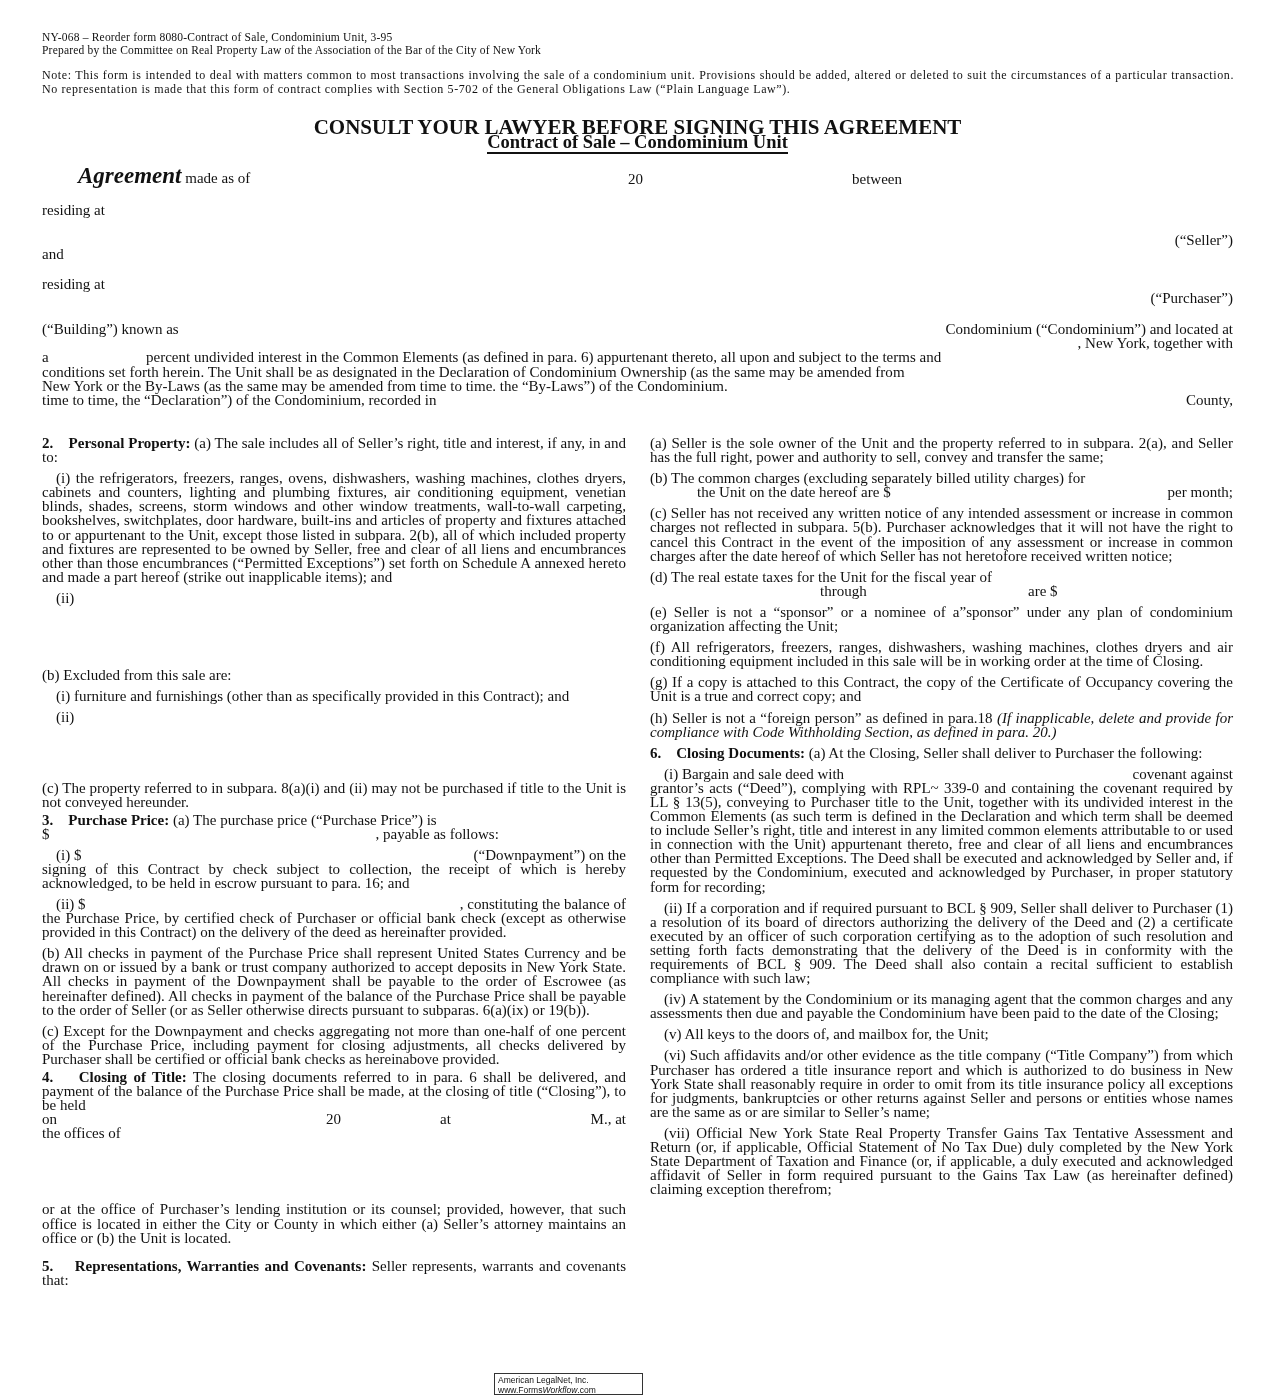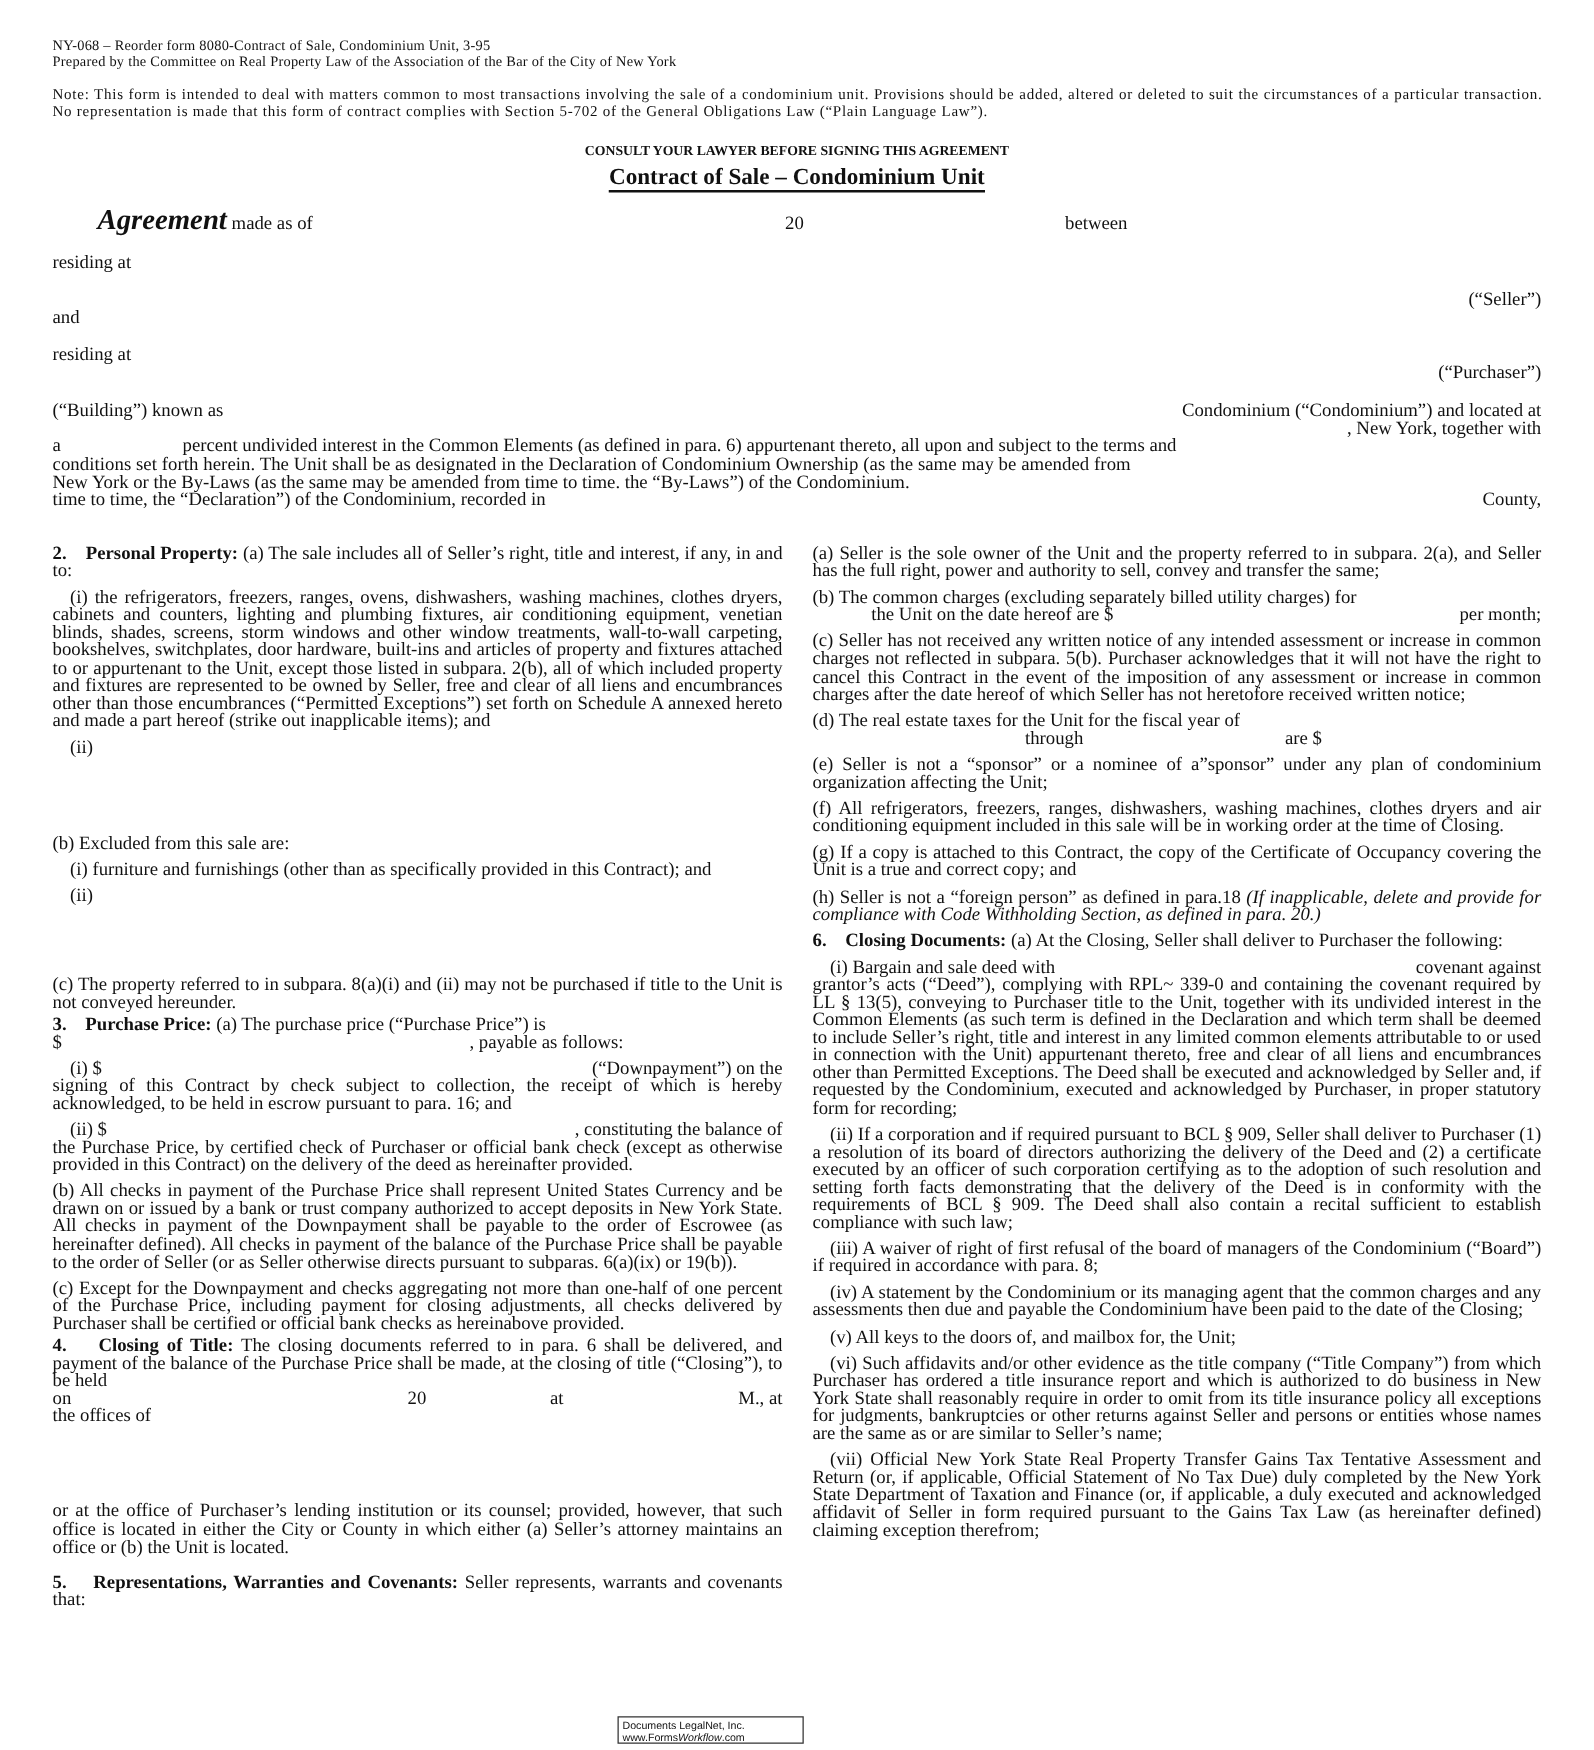--- a/index.html
+++ b/index.html
@@ -1,20 +1,20 @@
 <!DOCTYPE html>
 <html><head>
 <meta charset="utf-8">
 <style>
   html, body { margin: 0; padding: 0; background: #ffffff; }
   body { width: 1275px; height: 1400px; position: relative; overflow: hidden; color: #111; font-family: "Liberation Serif", "DejaVu Serif", serif; }
   .abs { position: absolute; }
   .hdr { left: 42px; font-size: 11.5px; line-height: 13px; letter-spacing: 0.2px; }
   .note { left: 42px; width: 1192px; top: 69px; font-size: 12px; line-height: 13.5px; letter-spacing: 0.6px; text-align: justify; }
-  .consult { top: 115px; left: 0; width: 1275px; text-align: center; font-weight: bold; font-size: 11px; }
+  .consult { top: 115px; left: 0; width: 1275px; text-align: center; font-weight: bold; font-size: 21px; }
   .title { top: 132px; left: 0; width: 1275px; text-align: center; font-weight: bold; font-size: 18.5px; }
   .title span { border-bottom: 2px solid #111; padding-bottom: 0; }
   .line { font-size: 15px; line-height: 15px; white-space: nowrap; }
   .agreement { font-style: italic; font-weight: bold; font-size: 23px; }
   .para1 { left: 42px; width: 1191px; font-size: 15px; line-height: 14.2px; }
   .row { position: relative; height: 14.2px; white-space: nowrap; }
   .row .r { position: absolute; right: 0; top: 0; }
   .row .m { position: absolute; top: 0; }
   .col { position: absolute; font-size: 15px; line-height: 14.1px; text-align: justify; }
   .col p { margin: 0 0 7px 0; }
@@ -110,23 +110,22 @@
   <p>(e)  Seller is not a “sponsor” or a nominee of a”sponsor” under any plan of condominium organization affecting the Unit;</p>
   <p>(f)  All refrigerators, freezers, ranges, dishwashers, washing machines, clothes dryers and air conditioning equipment included in this sale will be in working order at the time of Closing.</p>
   <p>(g)  If a copy is attached to this Contract, the copy of the Certificate of Occupancy covering the Unit is a true and correct copy; and</p>
   <p><span>(h)  Seller is not a “foreign person” as defined in para.18</span> <span class="i">(If inapplicable, delete and provide for compliance with Code Withholding Section, as defined in para. 20.)</span></p>
   <p><span class="b">6.</span>&nbsp;&nbsp;&nbsp; <span class="b">Closing Documents:</span> <span>(a) At the Closing, Seller shall deliver to Purchaser the following:</span></p>
   <p>
     <span class="twoline" style="display:block; height:14.1px; padding-left:14px;"><span>(i) Bargain and sale deed with</span><span style="position:absolute; right:0;">covenant against</span></span>
     <span>grantor’s acts (“Deed”), complying with RPL~ 339-0 and containing the covenant required by LL § 13(5), conveying to Purchaser title to the Unit, together with its undivided interest in the Common Elements (as such term is defined in the Declaration and which term shall be deemed to include Seller’s right, title and interest in any limited common elements attributable to or used in connection with the Unit) appurtenant thereto, free and clear of all liens and encumbrances other than Permitted Exceptions. The Deed shall be executed and acknowledged by Seller and, if requested by the Condominium, executed and acknowledged by Purchaser, in proper statutory form for recording;</span>
   </p>
   <p class="ind">(ii) If a corporation and if required pursuant to BCL § 909, Seller shall deliver to Purchaser (1) a resolution of its board of directors authorizing the delivery of the Deed and (2) a certificate executed by an officer of such corporation certifying as to the adoption of such resolution and setting forth facts demonstrating that the delivery of the Deed is in conformity with the requirements of BCL § 909. The Deed shall also contain a recital sufficient to establish compliance with such law;</p>
-  <p class="ind">(iii) A waiver of right of first refusal of the board of managers of the Condominium (“Board”) if required in accordance with para. 8;</p>
   <p class="ind">(iv) A statement by the Condominium or its managing agent that the common charges and any assessments then due and payable the Condominium have been paid to the date of the Closing;</p>
   <p class="ind">(v) All keys to the doors of, and mailbox for, the Unit;</p>
   <p class="ind">(vi) Such affidavits and/or other evidence as the title company (“Title Company”) from which Purchaser has ordered a title insurance report and which is authorized to do business in New York State shall reasonably require in order to omit from its title insurance policy all exceptions for judgments, bankruptcies or other returns against Seller and persons or entities whose names are the same as or are similar to Seller’s name;</p>
   <p class="ind">(vii) Official New York State Real Property Transfer Gains Tax Tentative Assessment and Return (or, if applicable, Official Statement of No Tax Due) duly completed by the New York State Department of Taxation and Finance (or, if applicable, a duly executed and acknowledged affidavit of Seller in form required pursuant to the Gains Tax Law (as hereinafter defined) claiming exception therefrom;</p>
 </div>
 
 <div class="badge">
-  <div>Documents LegalNet, Inc.</div>
+  <div>American LegalNet, Inc.</div>
   <div><span>www.Forms</span><span class="i">Workflow</span><span>.com</span></div>
 </div>
 
 </body></html>

